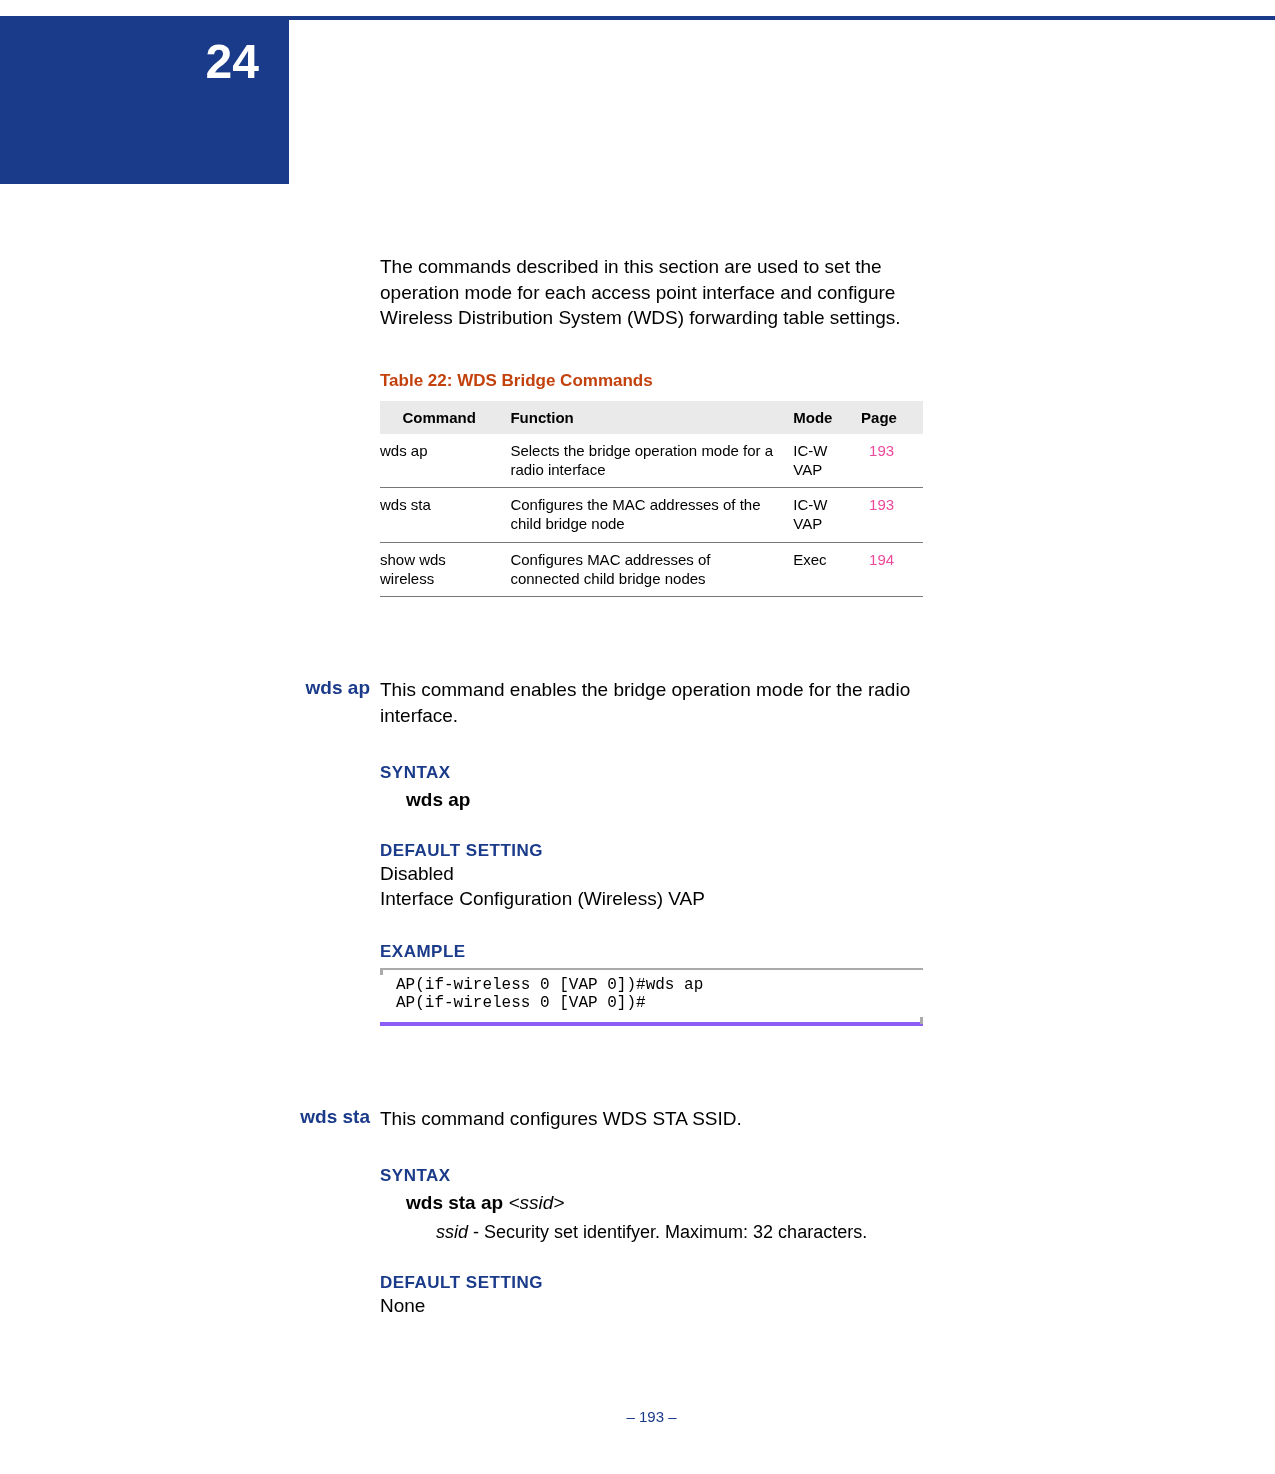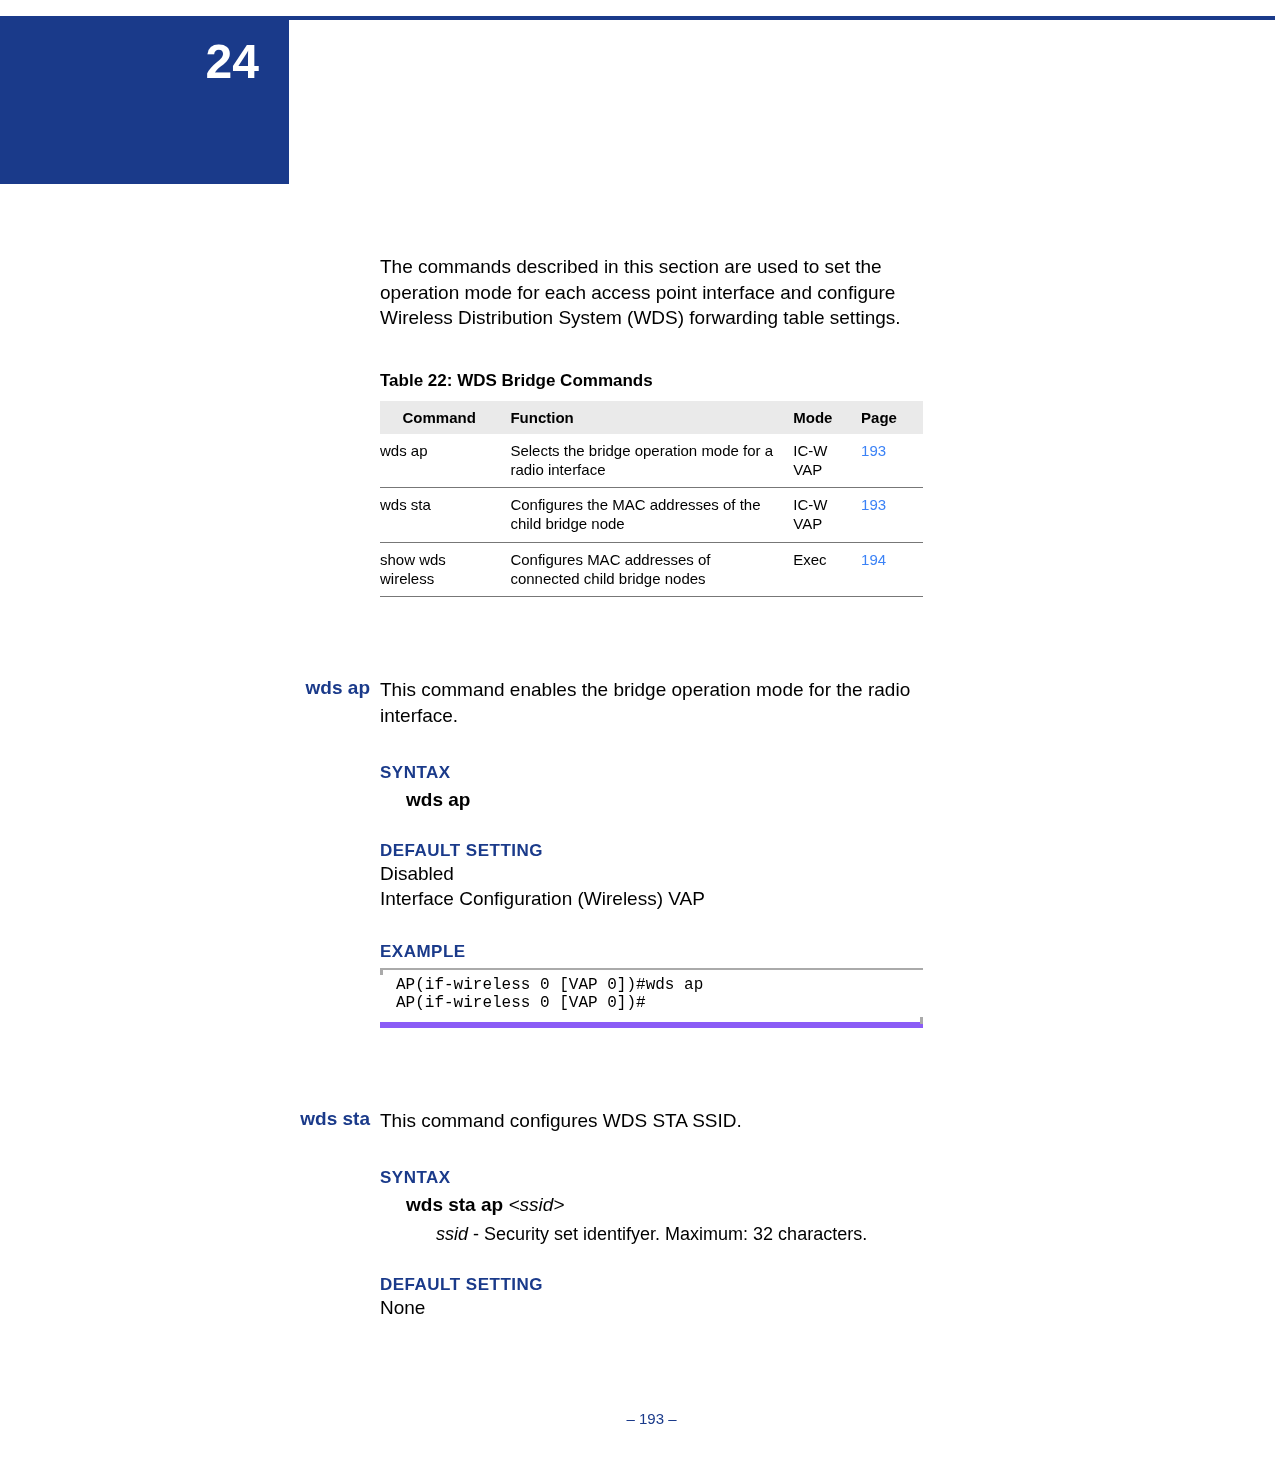--- a/index.html
+++ b/index.html
@@ -17,32 +17,32 @@
   .title-box {
     flex: 1; height: 164px; background: #eaeaea;
     display: flex; align-items: flex-start; padding: 22px 0 0 44px;
   }
   .title-box h1 { color: #1a3a8a; font-weight: bold; font-size: 40px; letter-spacing: 0.5px; }
 
   .content { margin-left: 380px; margin-right: 108px; margin-top: 70px; }
 
   .intro { font-size: 19px; line-height: 1.35; margin-bottom: 40px; }
 
-  .table-caption { color: #000000; font-weight: bold; font-size: 17px; margin-bottom: 10px; }
+  .table-caption { color: #c2410c; font-weight: bold; font-size: 17px; margin-bottom: 10px; }
 
   table.cmds { width: 100%; border-collapse: collapse; font-size: 15px; }
   table.cmds thead th { text-align: left; font-weight: bold; padding: 8px 6px; background: #eaeaea; }
   table.cmds thead th:first-child { padding-left: 0; text-align: center; }
   table.cmds tbody td { padding: 8px 6px; border-bottom: 1px solid #777; vertical-align: top; line-height: 1.25; }
   table.cmds tbody td:first-child { padding-left: 0; }
   table.cmds .col-cmd { width: 22%; }
   table.cmds .col-func { width: 50%; }
   table.cmds .col-mode { width: 12%; }
   table.cmds .col-page { width: 12%; }
-  .page-link { color: #3b82f6; }
+  .page-link { color: #ec4899; margin-left: 8px; }
 
   .cmd-block { position: relative; margin-top: 80px; }
   .cmd-sidelabel {
     position: absolute; left: -120px; top: 0; width: 110px;
     text-align: right; color: #1a3a8a; font-weight: bold; font-size: 19px;
   }
   .cmd-desc { font-size: 19px; line-height: 1.35; margin-bottom: 34px; }
 
   .subhead { color: #1a3a8a; font-weight: bold; font-size: 17px; font-variant: small-caps; letter-spacing: 0.5px; margin-top: 30px; }
   .subhead:first-of-type { margin-top: 0; }
@@ -50,21 +50,21 @@
 
   .syntax-line { margin-left: 26px; margin-top: 6px; font-size: 19px; }
   .syntax-line .kw { font-weight: bold; }
   .syntax-line .arg { font-style: italic; }
   .param-line { margin-left: 56px; margin-top: 8px; font-size: 18px; }
   .param-line .arg { font-style: italic; }
 
   .example-box {
     margin-top: 6px;
     border-top: 2px solid #aaa;
-    border-bottom: 6px solid #8b5cf6;
+    border-bottom: 4px solid #8b5cf6;
     padding: 6px 0 10px 16px;
     font-family: "Courier New", monospace;
     font-size: 16px;
     white-space: pre;
     position: relative;
   }
   .example-box::before { content:""; position:absolute; left:0; top:-2px; width:3px; height:7px; background:#aaa; }
   .example-box::after  { content:""; position:absolute; right:0; bottom:-2px; width:3px; height:7px; background:#aaa; }
 
   .footer { text-align: center; color: #1a3a8a; font-size: 15px; margin-top: 90px; }

